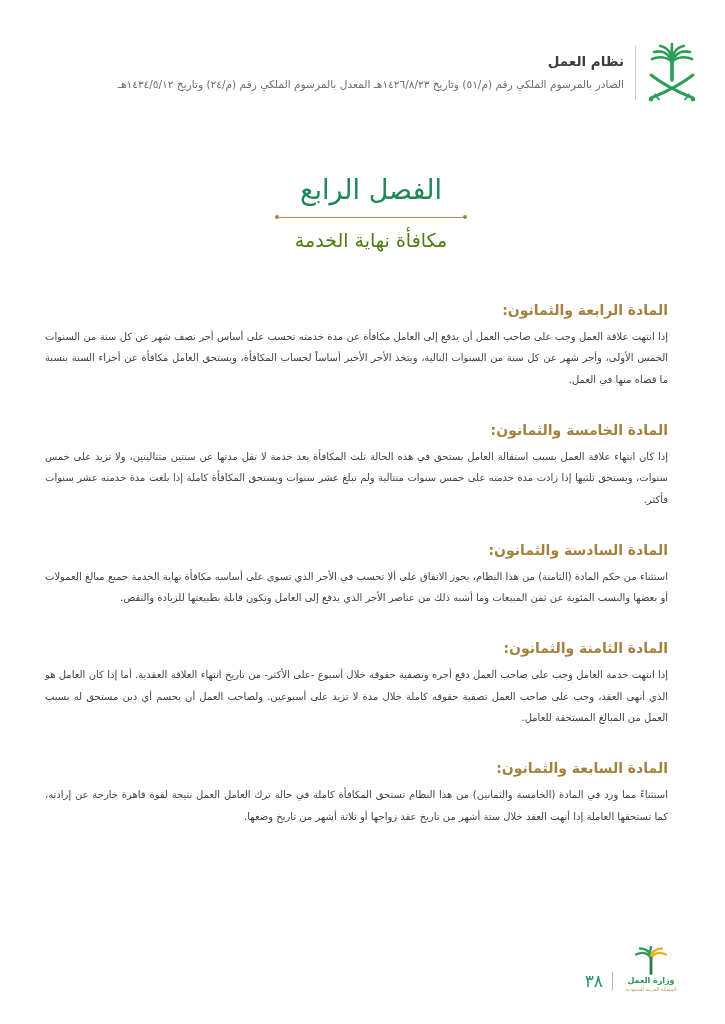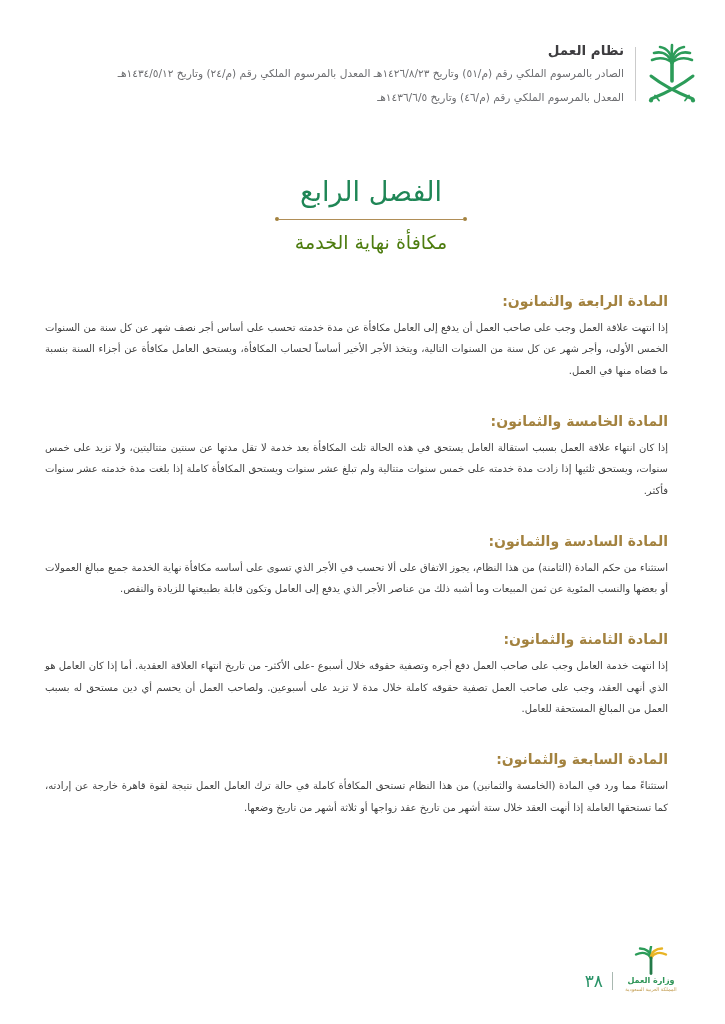--- a/index.html
+++ b/index.html
@@ -21,21 +21,21 @@
   
   .chapter { text-align:center; margin-top:70px;padding-left:17px; }
   .chapter-title { font-size:27px; color:#1F8656; font-weight:400; margin:0; line-height:1.2; }
   .ornament { width:192px; margin:9px auto 9px auto; display:flex; align-items:center; }
   .ornament .orn-line { flex:1; height:1px; background:#B08E57; }
   .ornament .orn-dot  { width:4px; height:4px; border-radius:50%; background:#A3823F; flex:none; }
   .chapter-subtitle { font-size:19px; color:#4d7c0f; font-weight:400; margin:0; line-height:1.3; }
 
   
   .articles { padding:37px 57px 0 45px; }
-  .article { margin:0 0 30px 0; }
+  .article { margin:11px 0 30px 0; }
   .article-title { margin:0 0 5px 0; font-size:14px; font-weight:bold; color:#A3823F; line-height:1.4; }
   .article-body  { margin:0; font-size:10px; color:#3F3F3F; line-height:21.8px;
                    text-align:justify; text-justify:inter-word; }
 
   
   .footer { position:absolute; bottom:32px; right:45px; display:flex; direction:ltr;
             align-items:flex-end; gap:9px; }
   .page-number { font-size:17px; color:#2A9368; line-height:1; padding-bottom:2px; }
   .footer-sep { width:1px; height:18px; background:#A9B8B1; margin-bottom:2px; flex:none; }
   .footer-logo { display:flex; flex-direction:column; align-items:center; width:58px; }
@@ -44,21 +44,20 @@
 </style>
 </head>
 <body>
 
 <div class="page">
 
   <div class="header">
     <div class="header-text">
       <div class="law-title">نظام العمل</div>
       <div class="law-line">الصادر بالمرسوم الملكي رقم (م/٥١) وتاريخ ١٤٢٦/٨/٢٣هـ المعدل بالمرسوم الملكي رقم (م/٢٤) وتاريخ ١٤٣٤/٥/١٢هـ</div>
-      <div class="law-line">المعدل بالمرسوم الملكي رقم (م/٤٦) وتاريخ ١٤٣٦/٦/٥هـ</div>
     </div>
     <div class="header-sep"></div>
     <span class="emblem-wrap">
       <svg width="50" height="62" viewBox="0 0 50 62" aria-hidden="true">
         <g stroke="#2C9C59" fill="none" stroke-linecap="round">
           <g stroke-width="2.6">
             <path d="M25 20 C25 11 20 5 13 4"></path>
             <path d="M25 20 C25 11 30 5 37 4"></path>
             <path d="M25 20 C22 11 15 8 7 10"></path>
             <path d="M25 20 C28 11 35 8 43 10"></path>

